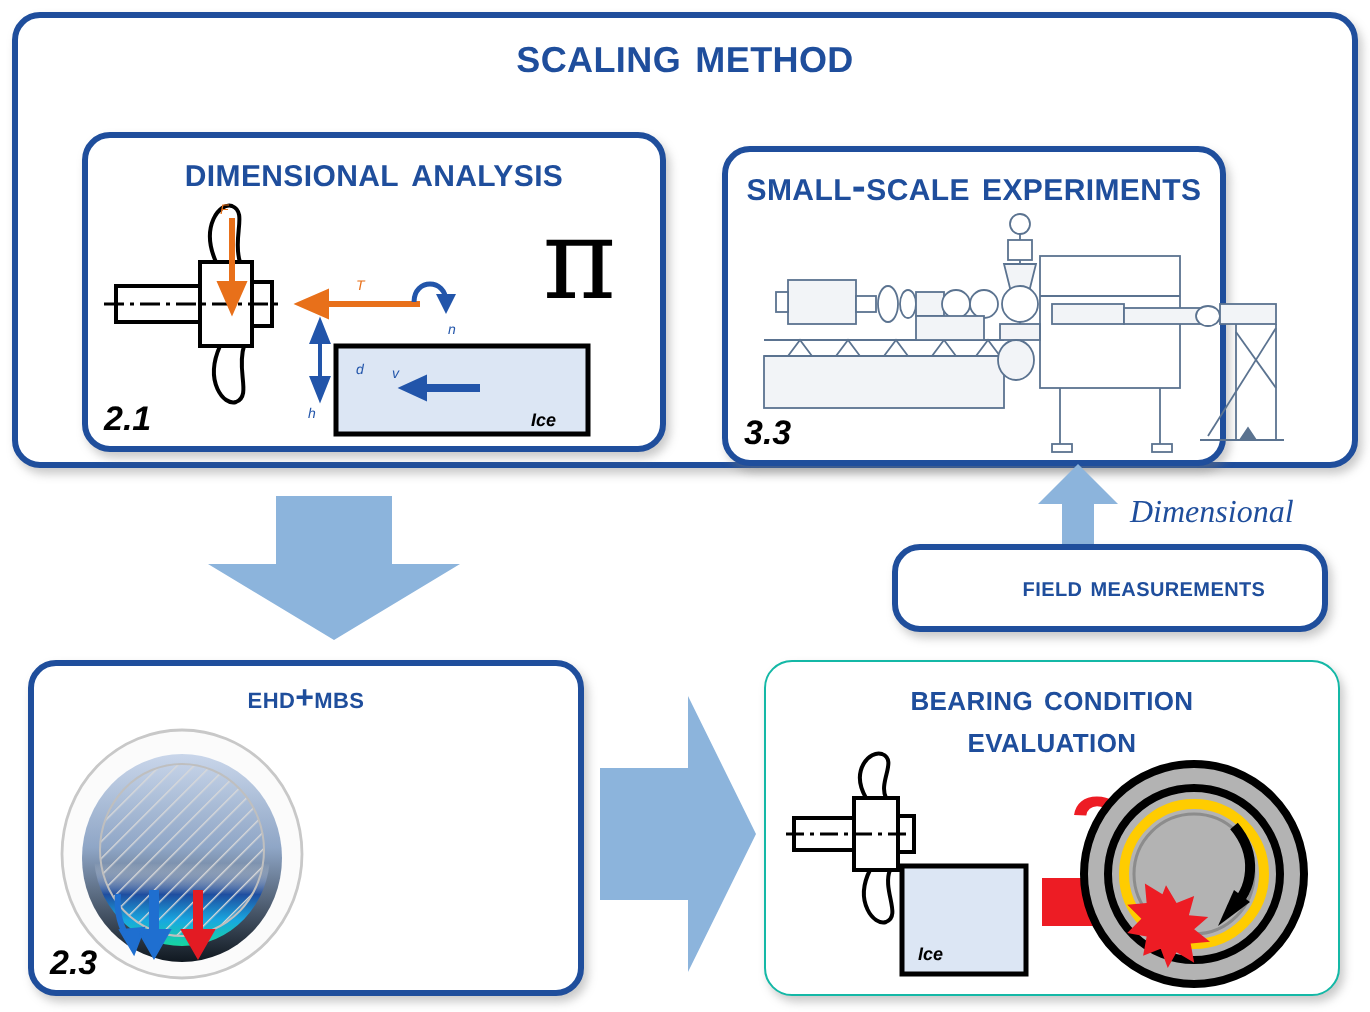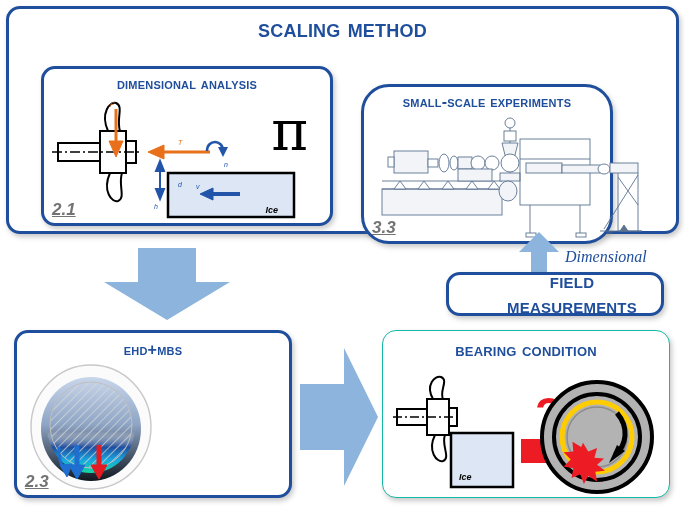--- a/index.html
+++ b/index.html
@@ -45,46 +45,45 @@
     width: 673px; height: 228px; padding-left: 26px;
   }
   #scaling-title {
     position: absolute;
     left: 0; right: 0; top: 5px;
     font-size: 25px;
   }
 
   
   #panel-dimensional { left: 32px;  top: 57px; width: 292px; height: 160px; }
-  #panel-smallscale  { left: 352px; top: 75px; width: 252px; height: 160px; border-radius: 28px; }
+  #panel-smallscale  { left: 352px; top: 64px; width: 252px; height: 160px; }
 
   .panel-head {
     position: absolute;
     left: 4px; right: 4px; top: 6px;
-    font-size: 16px;
+    font-size: 21px;
   }
 
   .secnum {
     position: absolute;
     left: 8px; bottom: 3px;
     font: italic bold 17px "Liberation Sans", sans-serif;
-    color: #737373;
-    text-decoration: underline;
+    color: #000000;
   }
 
   
   #panel-ehd  { left: 14px;  top: 330px; width: 278px; height: 168px; }
   #panel-bce  { left: 382px; top: 330px; width: 288px; height: 168px; }
   #panel-field{ left: 446px; top: 272px; width: 218px; height: 44px; }
 
   #field-label {
     position: absolute;
     left: 0; right: 0; top: 50%;
     transform: translateY(-50%);
-    font-size: 22px;
+    font-size: 14px;
     padding-left: 34px;
   }
 
   #ehd-head { position: absolute; left:0; right:0; top: 8px; font-size: 16px; }
   #bce-head { position: absolute; left:0; right:0; top: 8px; font-size: 19px; }
 
   
   #validation-label {
     position: absolute;
     left: 565px; top: 248px;
@@ -280,20 +279,21 @@
       <polygon points="74,118 66,104 82,104"></polygon>
     </g>
   </svg>
 
   <div class="secnum">2.3</div>
 </div>
 
 <div class="rbox green" id="panel-bce">
   <div class="sc" id="bce-head">
     <div>Bearing condition</div>
+    <div>Evaluation</div>
   </div>
 
   <svg style="position:absolute;left:10px;top:52px;" width="132" height="110" viewBox="0 0 132 110">
     <rect x="58" y="50" width="62" height="54" fill="#DCE6F4" stroke="#000" stroke-width="2.5"></rect>
     <text x="66" y="97" class="ice-label">Ice</text>
     <g stroke="#000" fill="#fff" stroke-width="2">
       <rect x="4" y="26" width="30" height="16"></rect>
       <rect x="34" y="16" width="22" height="36"></rect>
       <rect x="56" y="25" width="8" height="18"></rect>
     </g>

